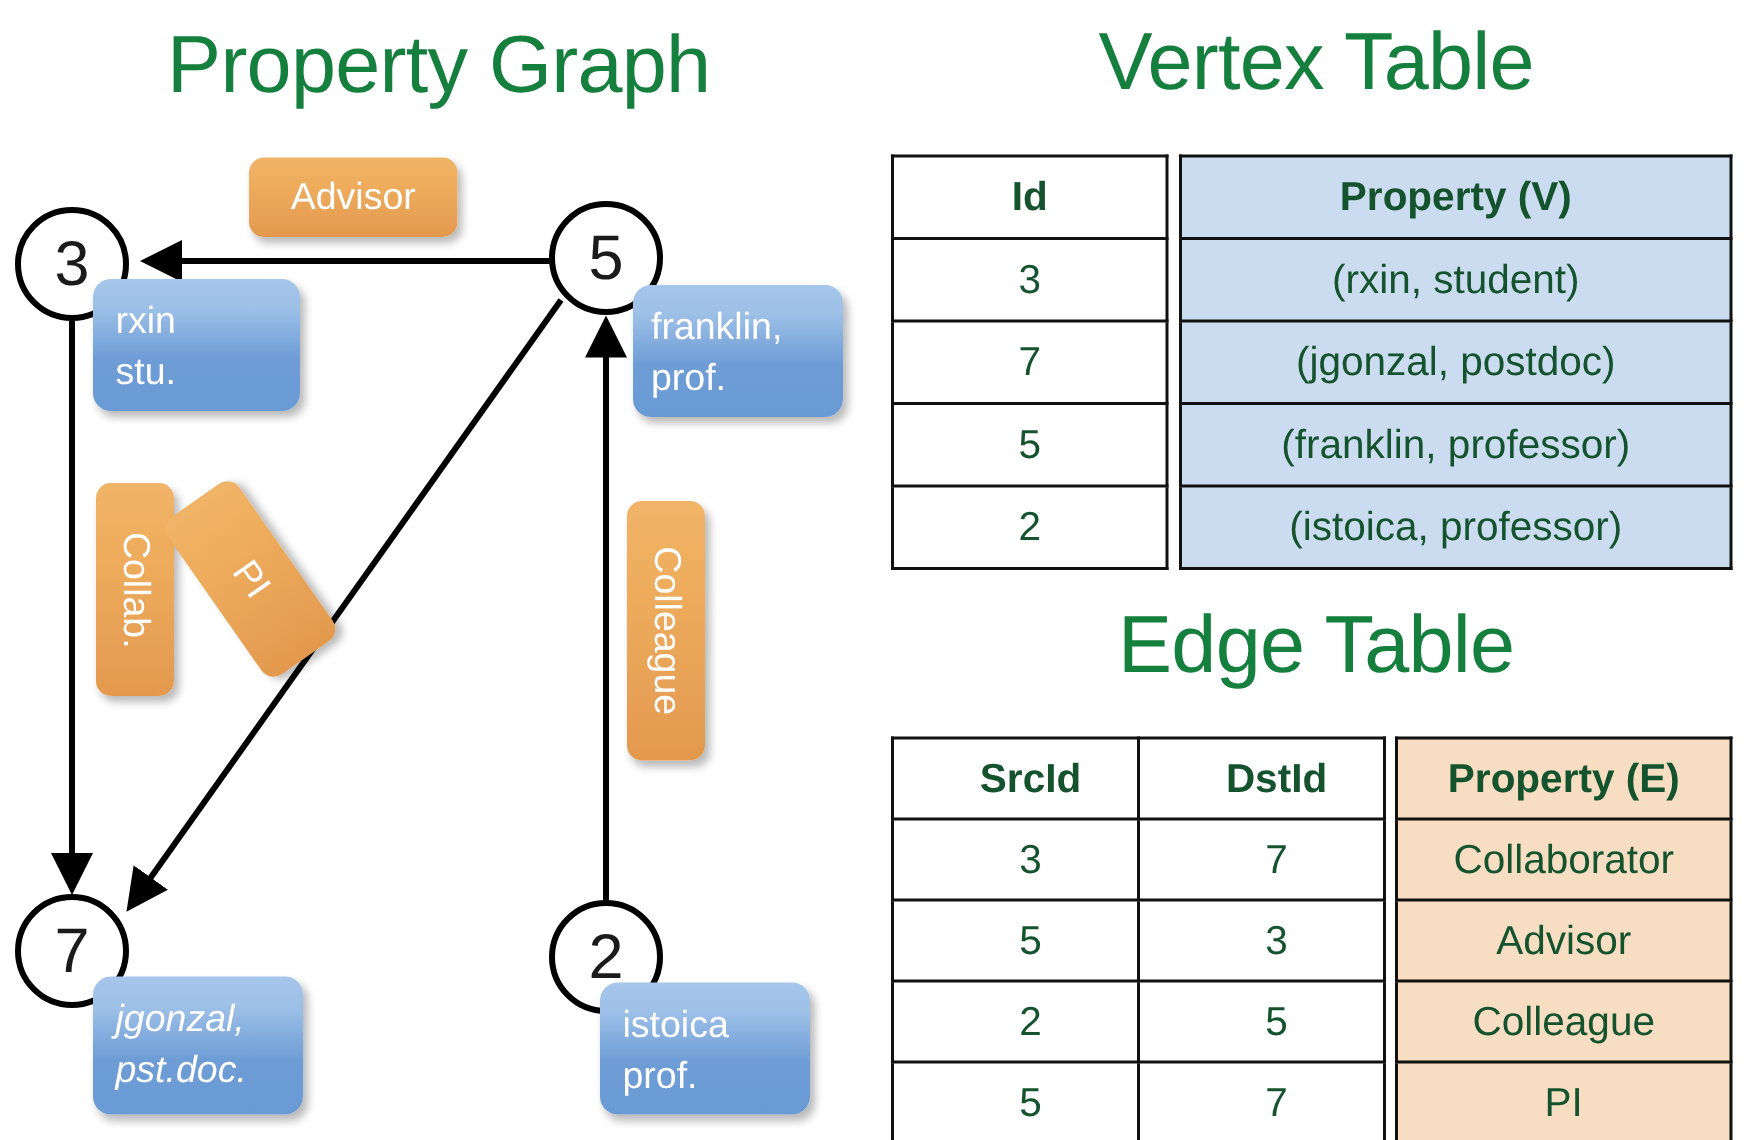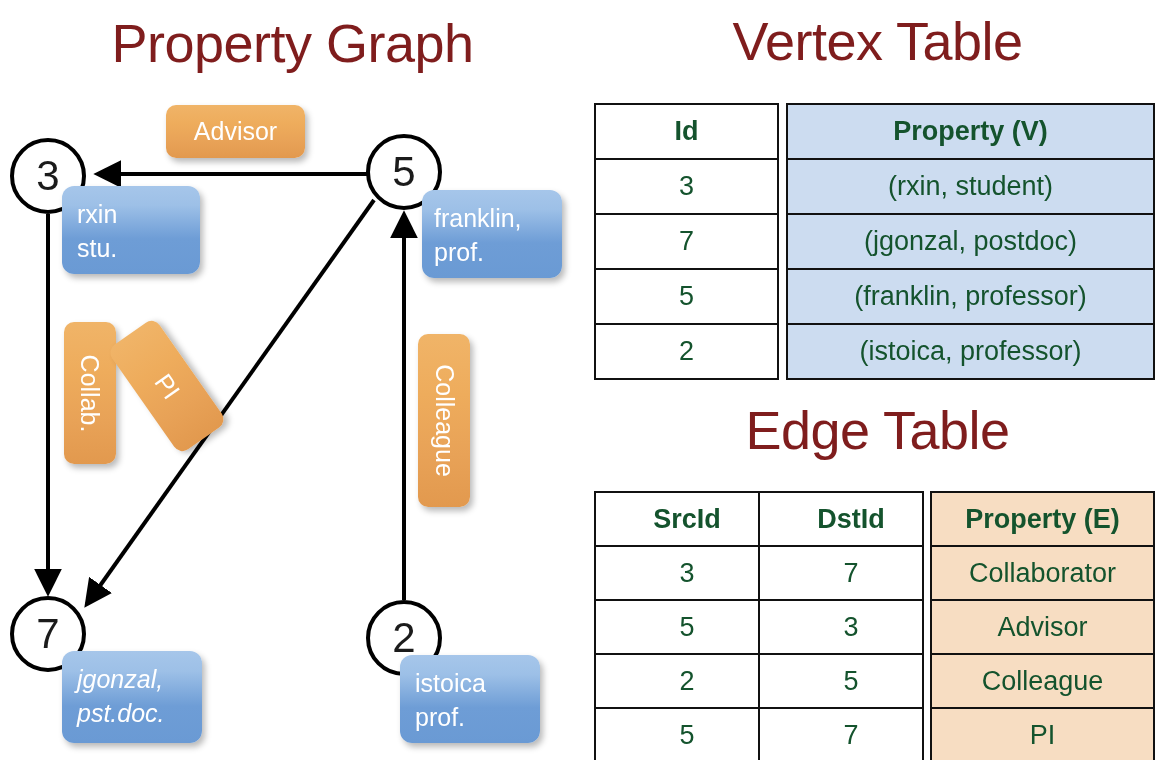--- a/index.html
+++ b/index.html
@@ -17,21 +17,21 @@
   }
 
   
   .title {
     position: absolute;
     font-family: "Liberation Sans", sans-serif;
     font-weight: 300;
     font-size: 54px;
     line-height: 1;
     letter-spacing: -0.5px;
-    color: #7f1d1d;
+    color: #15803d;
     white-space: nowrap;
     text-align: center;
   }
   #title-property-graph { left: 0; top: 16px; width: 585px; }
   #title-vertex-table   { left: 585px; top: 14px; width: 585px; }
   #title-edge-table     { left: 585px; top: 403px; width: 585px; }
 
   
   #graph-panel {
     position: absolute;

